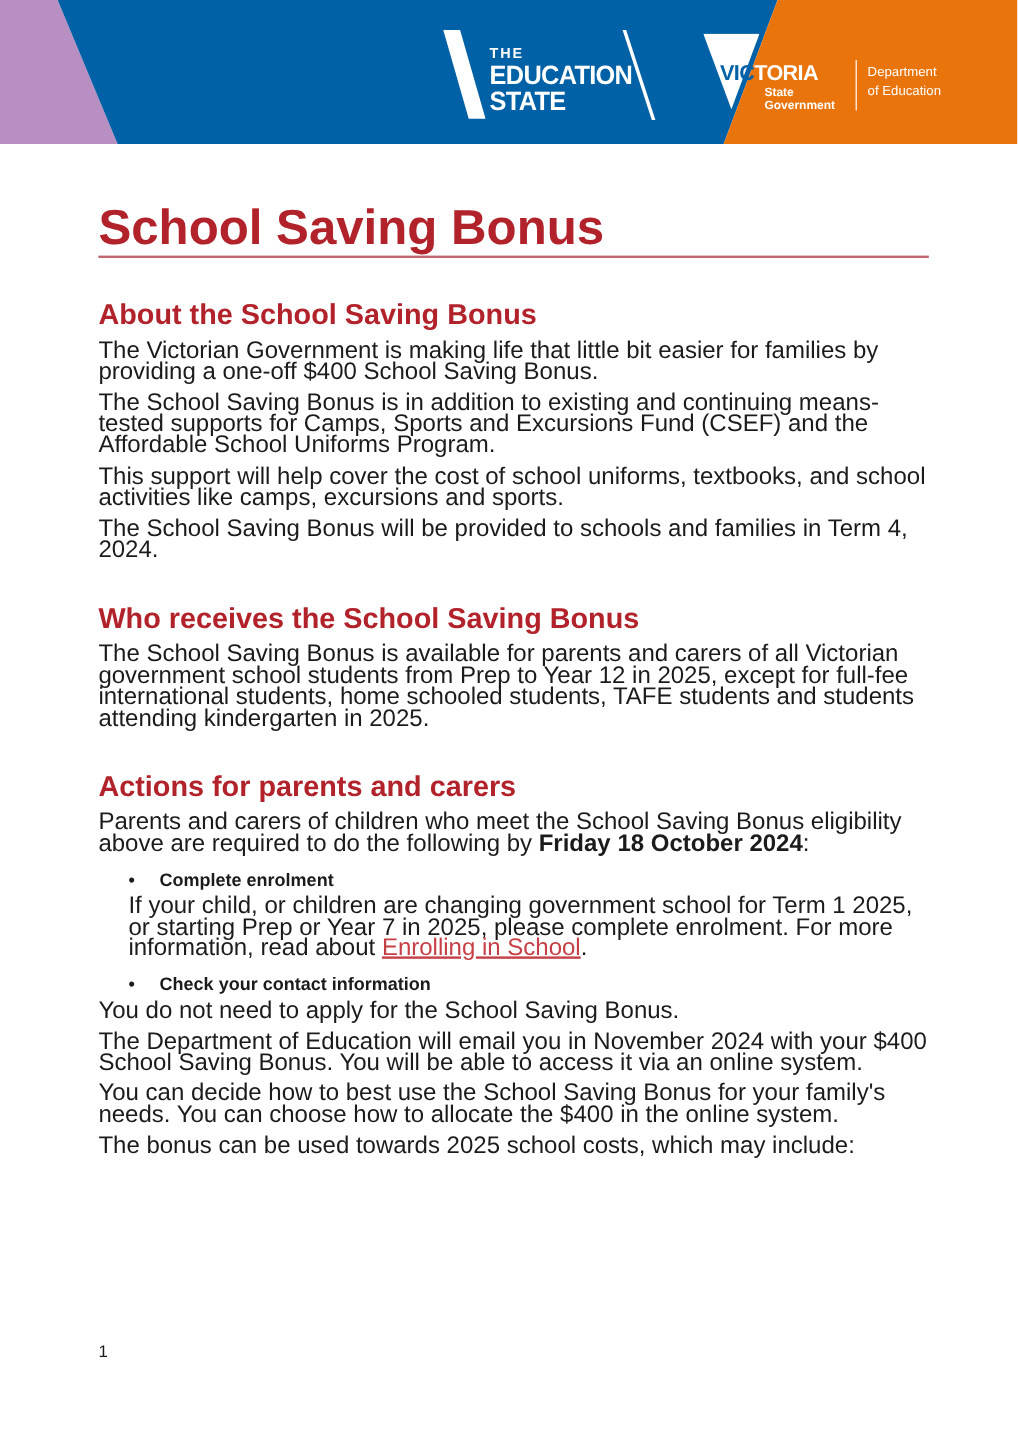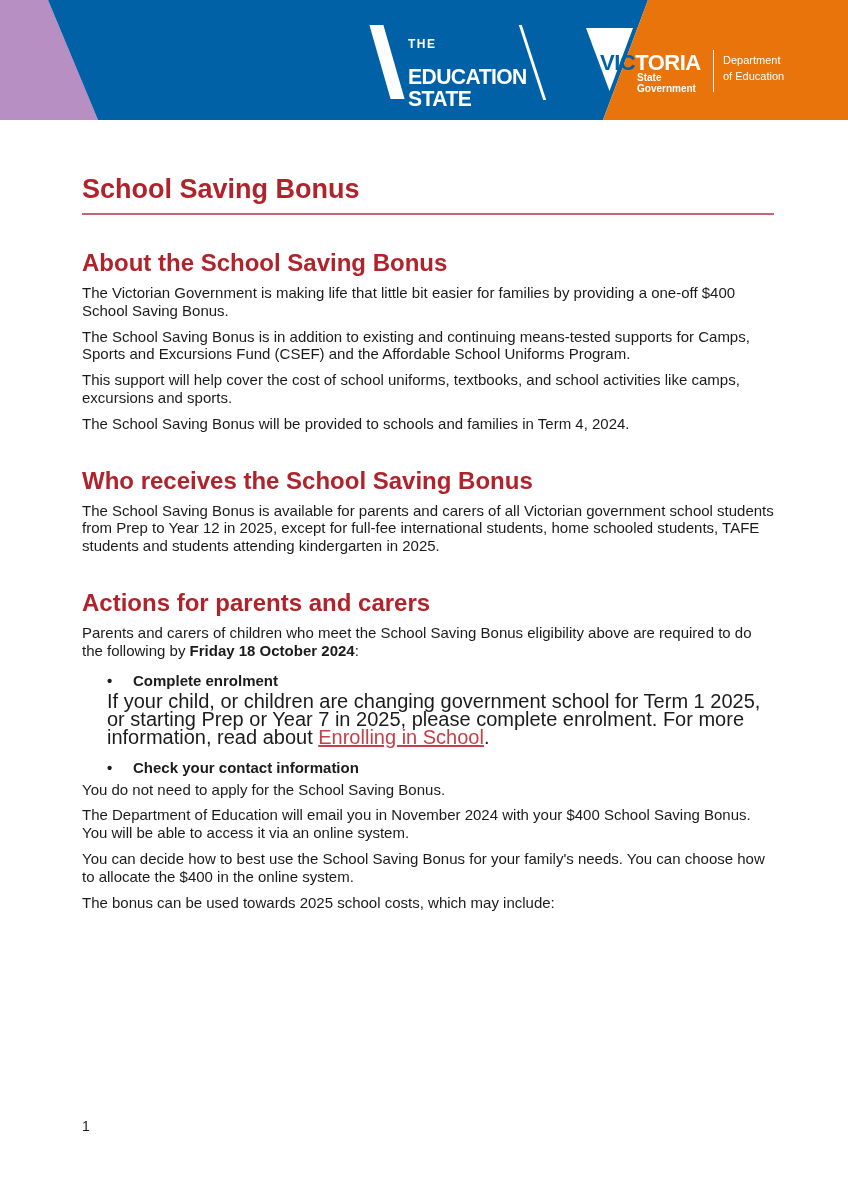--- a/index.html
+++ b/index.html
@@ -16,37 +16,37 @@
   
   .header{position:absolute;left:0;top:0;width:848px;height:120px;}
   .band{position:absolute;inset:0;}
   .band-purple{background:var(--purple);clip-path:polygon(0 0,48px 0,98px 120px,0 120px);}
   .band-blue{background:var(--blue);clip-path:polygon(48px 0,648px 0,603px 120px,98px 120px);}
   .band-orange{background:var(--orange);clip-path:polygon(648px 0,848px 0,848px 120px,603px 120px);}
   .es-logo{position:absolute;left:378px;top:24px;width:185px;height:80px;}
   .es-slash{position:absolute;left:2px;top:1px;width:14px;height:74px;background:#fff;transform:skewX(16deg);}
   .es-thin{position:absolute;left:153px;top:1px;width:2.5px;height:75px;background:#fff;transform:skewX(18deg);}
   .es-text{position:absolute;left:30px;top:14px;color:#fff;line-height:1;}
-  .es-the{font-size:12px;font-weight:bold;letter-spacing:1.5px;margin-bottom:16px;}
+  .es-the{font-size:12px;font-weight:bold;letter-spacing:1.5px;margin-bottom:2px;}
   .es-word{font-size:22px;font-weight:bold;letter-spacing:-0.6px;transform:scaleX(0.96);transform-origin:left;}
   .vic-logo{position:absolute;left:586px;top:28px;width:260px;height:70px;}
   .vic-triangle{position:absolute;left:0;top:0;width:47px;height:63px;background:#fff;clip-path:polygon(0 0,100% 0,50% 100%);}
-  .vic-word{position:absolute;left:14px;top:24px;font-size:22px;font-weight:bold;letter-spacing:-0.5px;line-height:1;}
+  .vic-word{position:absolute;left:14px;top:24px;font-size:18px;font-weight:bold;letter-spacing:-0.5px;line-height:1;}
   .vic-word .dark{color:var(--blue);}
   .vic-word .light{color:#fff;}
   .vic-sub{position:absolute;left:51px;top:44px;color:#fff;font-size:10px;font-weight:bold;line-height:11px;}
   .vic-divider{position:absolute;left:127px;top:22px;width:1px;height:42px;background:#fff;}
   .dept{position:absolute;left:137px;top:24px;color:#fff;font-size:11px;line-height:16px;}
   
   .content{position:absolute;left:82px;top:160px;width:692px;}
-  .doc-title{font-size:27px;line-height:34px;font-weight:bold;color:var(--heading_red);margin:12px 0 0;}
+  .doc-title{font-size:41px;line-height:34px;font-weight:bold;color:var(--heading_red);margin:12px 0 0;}
   .title-rule{border:none;border-top:2px solid var(--rule_red);margin:7px 0 0;}
   .doc-subtitle{font-size:15px;line-height:18px;font-weight:bold;color:var(--heading_red);margin:8px 0 0;}
   .h2{font-size:24px;line-height:23px;font-weight:bold;color:var(--heading_red);margin:36px 0 10px;}
-  .p{font-size:15px;line-height:17.8px;margin:0 0 8px;}
+  .p{font-size:20px;line-height:17.8px;margin:0 0 8px;}
   .bold{font-weight:bold;}
   .link{color:var(--link_red);text-decoration:underline;cursor:pointer;}
   .bullet-row{display:flex;margin:12px 0 4px;padding-left:25px;font-size:15px;line-height:17.8px;font-weight:bold;}
   .bullet-marker{display:inline-block;width:26px;flex:0 0 26px;font-weight:bold;}
   .bullet-body{margin:0 0 8px 25px;font-size:20px;line-height:17.8px;}
   .page-num{position:absolute;left:82px;top:1118px;font-size:14px;line-height:17px;}
 </style>
 </head>
 <body>
 

